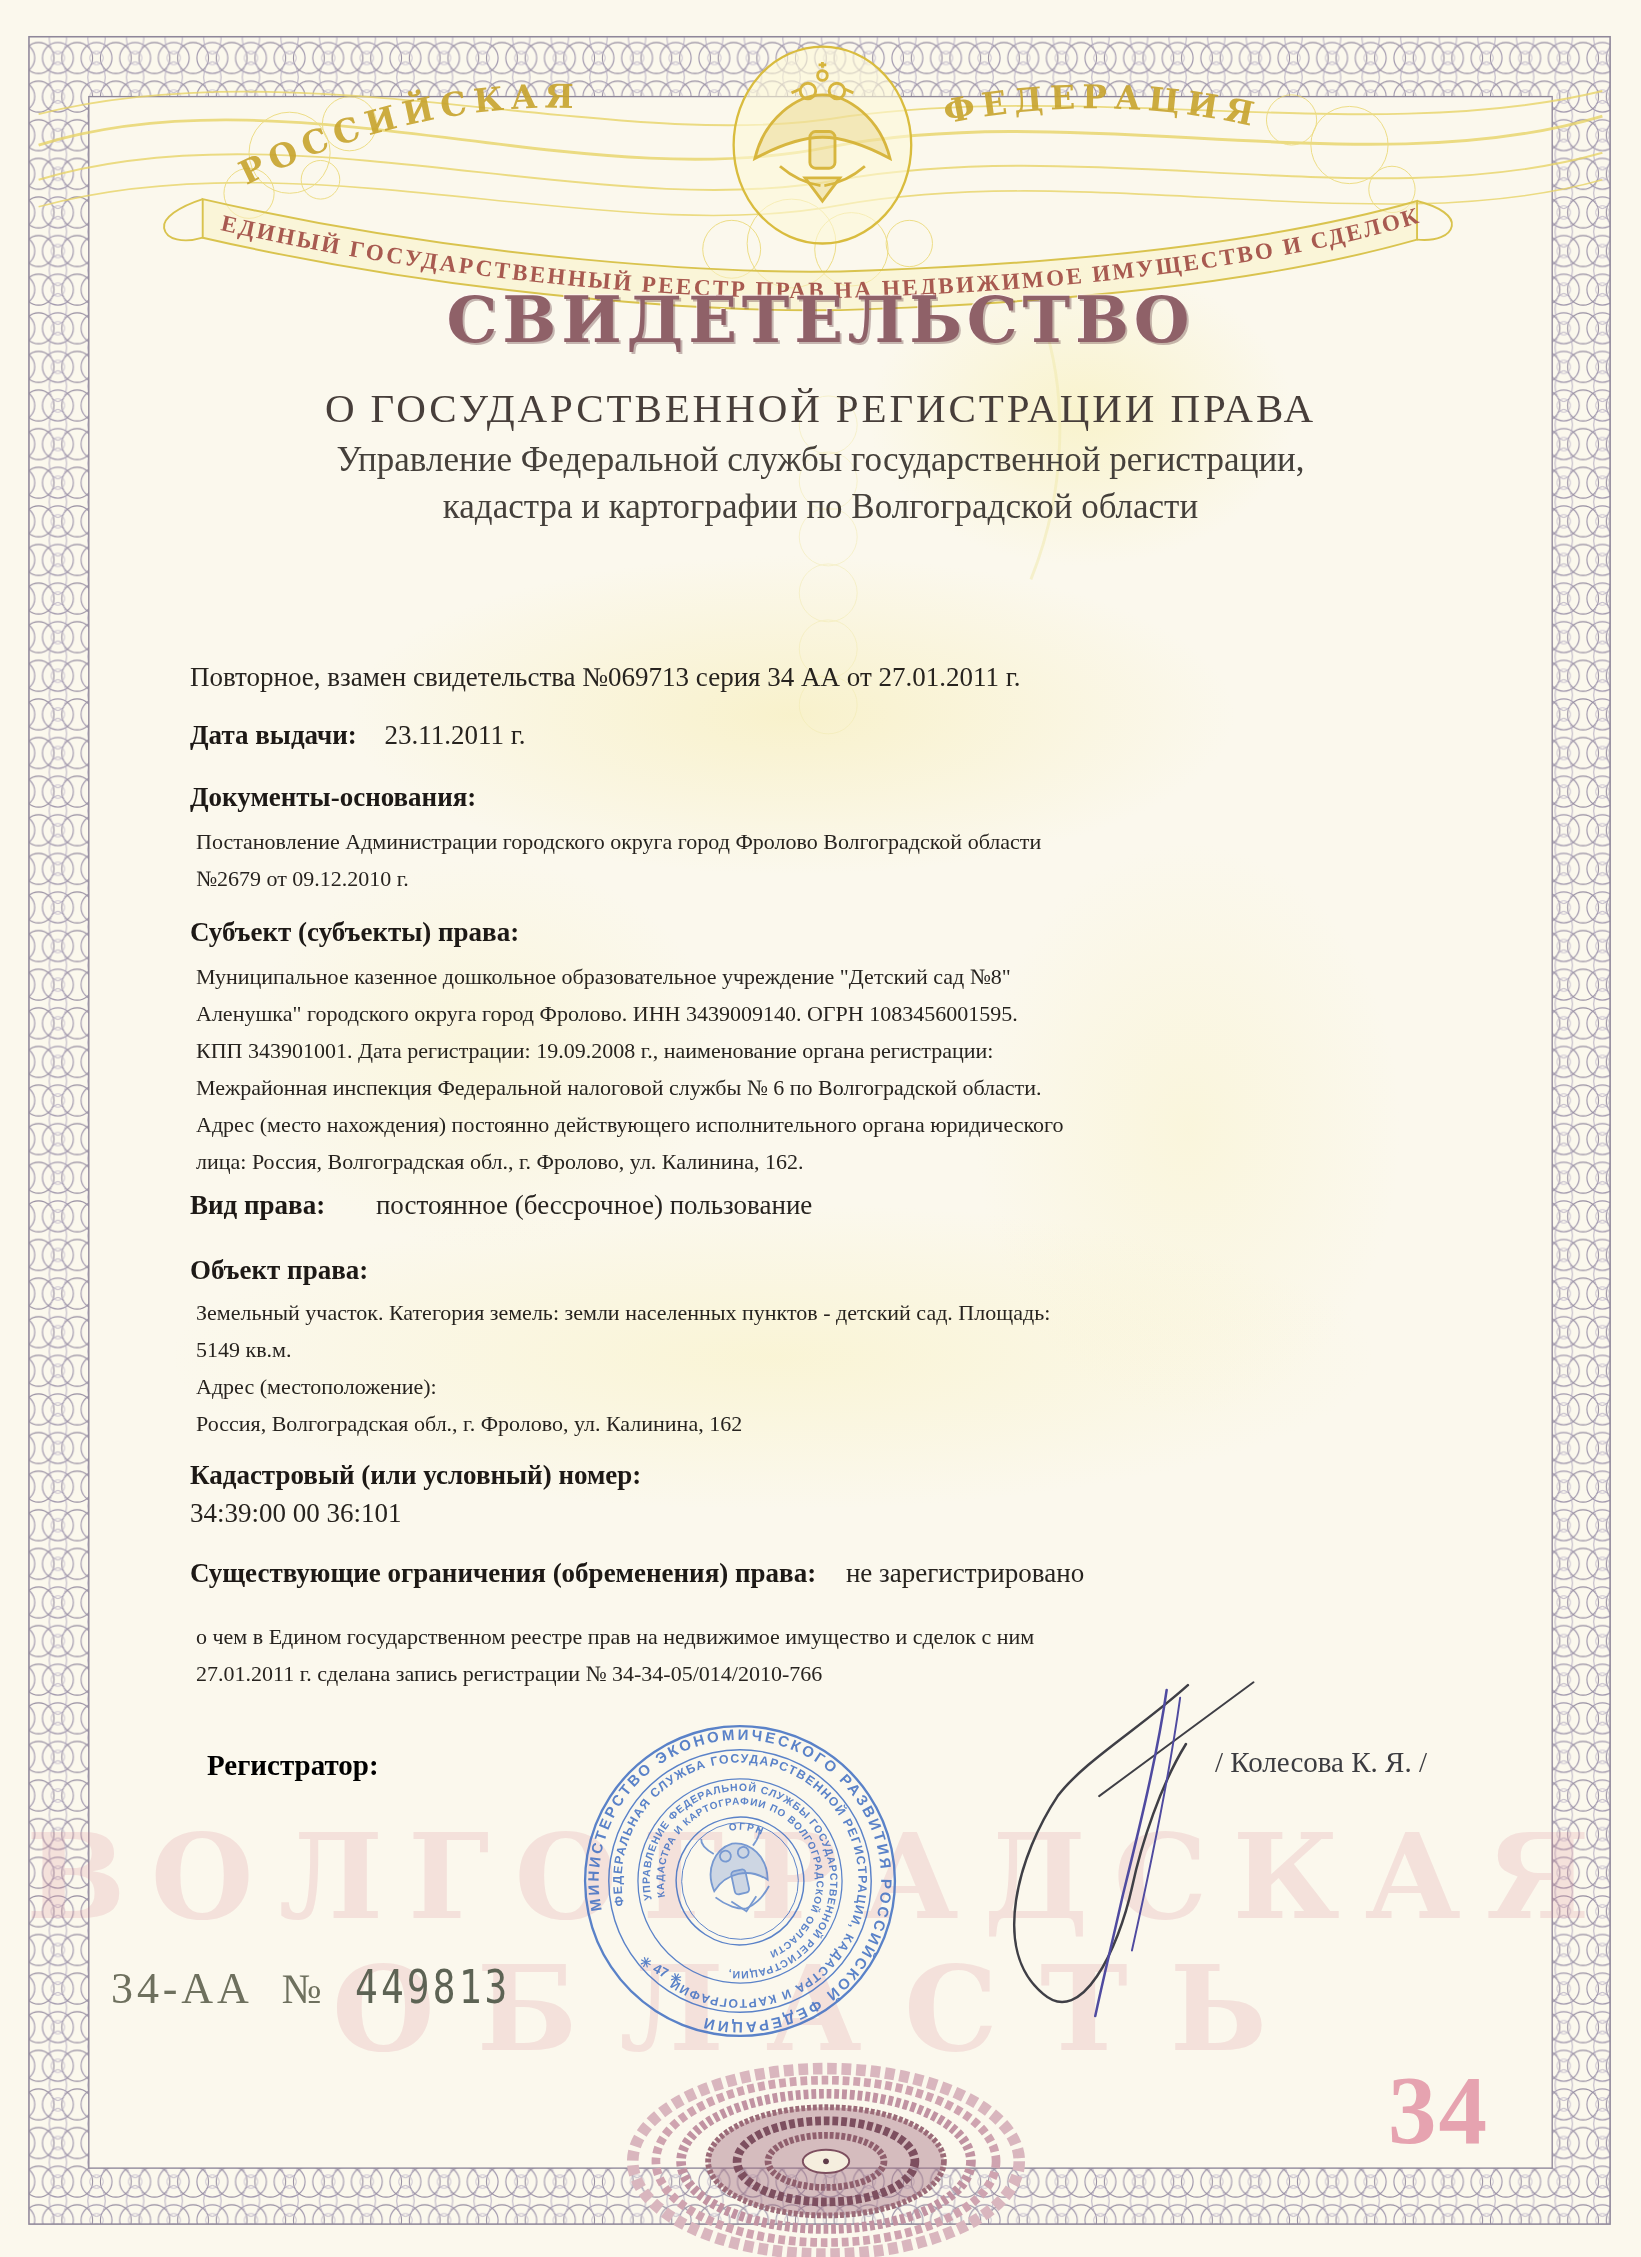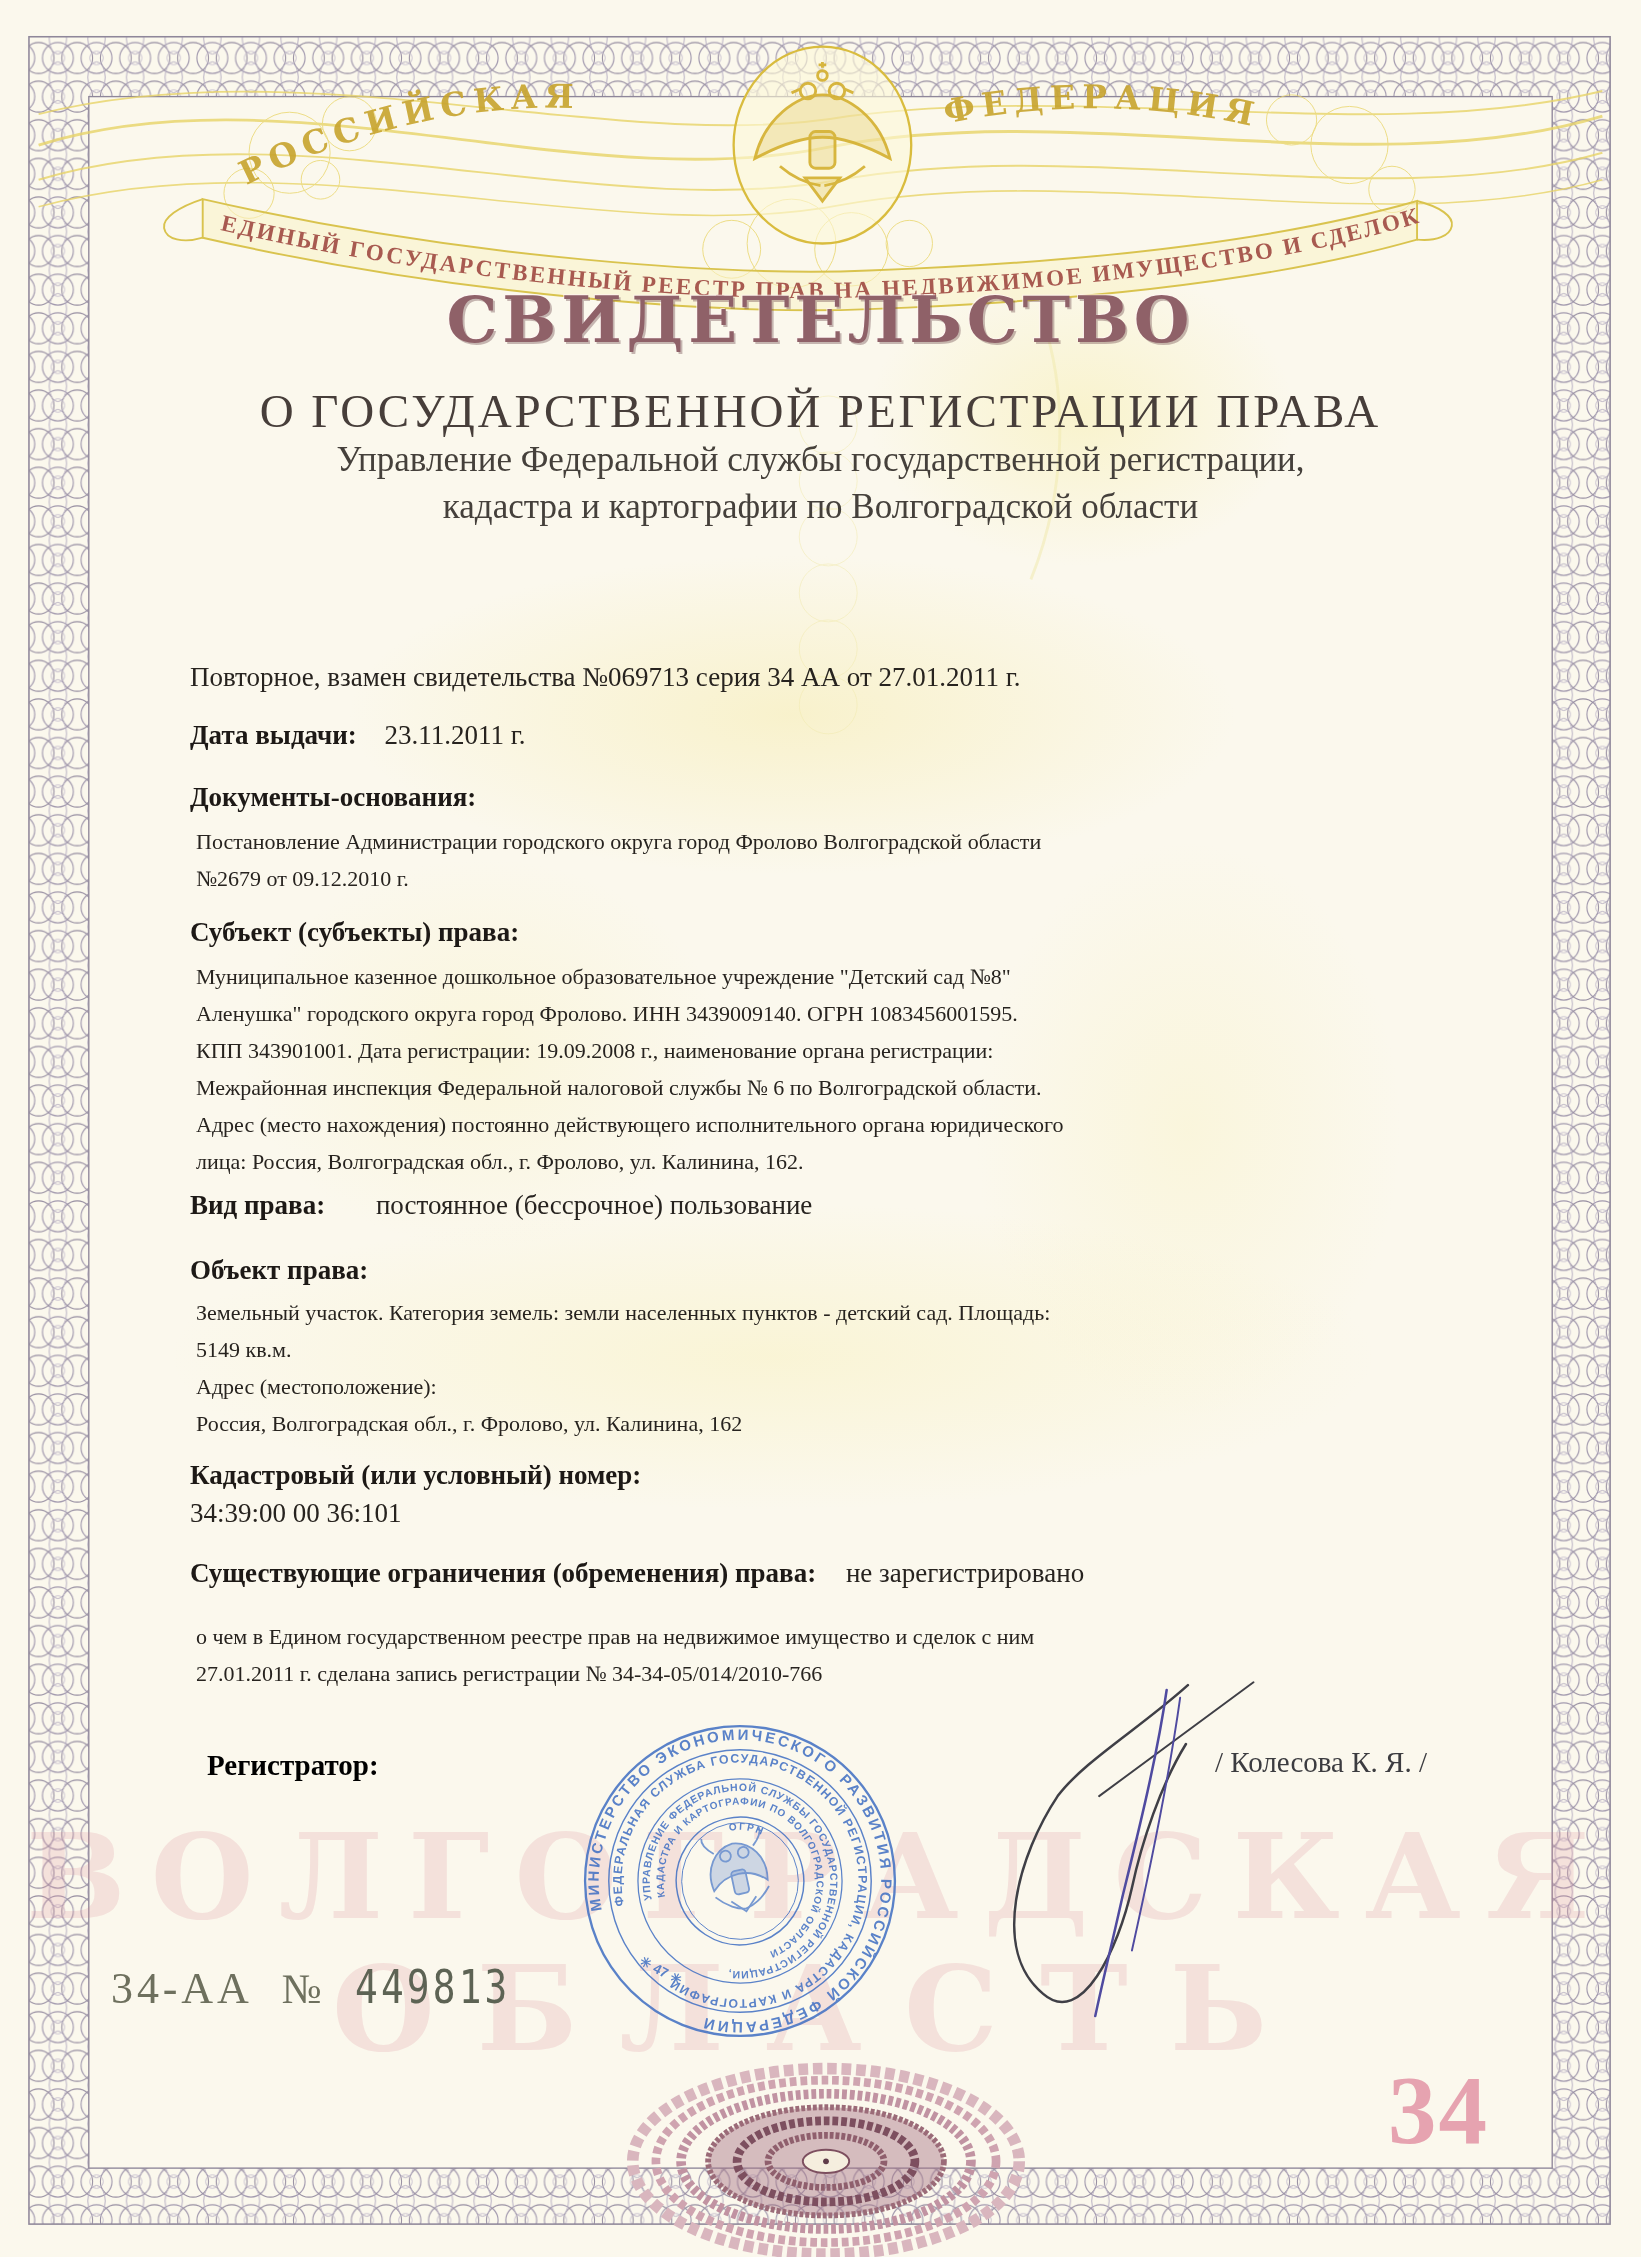--- a/index.html
+++ b/index.html
@@ -11,21 +11,21 @@
   .t1{left:309px;top:541px;width:966px;height:348px;background:radial-gradient(ellipse at center,rgba(244,231,150,.38),rgba(244,231,150,0) 65%);}
   .t2{left:850px;top:251px;width:463px;height:328px;background:radial-gradient(ellipse at center,rgba(246,236,160,.42),rgba(246,236,160,0) 65%);}
   .t3{left:145px;top:1197px;width:1255px;height:319px;background:radial-gradient(ellipse at center,rgba(246,236,160,.30),rgba(246,236,160,0) 68%);}
   .t4{left:966px;top:830px;width:444px;height:599px;background:radial-gradient(ellipse at center,rgba(246,236,160,.22),rgba(246,236,160,0) 68%);}
   .t5{left:232px;top:850px;width:502px;height:406px;background:radial-gradient(ellipse at center,rgba(246,236,160,.22),rgba(246,236,160,0) 68%);}
 
   .doc-title{position:absolute;left:0;right:0;top:282px;text-align:center;
     font-family:"DejaVu Serif",serif;font-weight:700;font-size:64px;letter-spacing:4.8px;color:#8f6168;
     text-shadow:1.9px 1.9px 0 rgba(96,56,62,.35),-1px -1px 0 rgba(255,244,244,.7);}
   .doc-subtitle{position:absolute;left:0;right:0;top:384px;text-align:center;
-    font-size:47px;letter-spacing:2.9px;color:#473e3a;}
+    font-size:41px;letter-spacing:2.9px;color:#473e3a;}
   .authority{position:absolute;left:0;right:0;text-align:center;font-size:35px;color:#45403b;}
   .auth1{top:440px;} .auth2{top:487px;}
 
   .body-line{position:absolute;left:190px;font-size:27px;color:#27231f;white-space:nowrap;}
   .b{font-weight:700;color:#1d1916;}
   .para{position:absolute;left:196px;font-size:22px;color:#27231f;}
   .para div{height:37px;line-height:37px;white-space:nowrap;}
 
   .registrar-label{position:absolute;left:175px;top:1749px;font-size:29px;font-weight:700;color:#000000;margin-left:32px;}
   .registrar-name{position:absolute;left:1215px;top:1746px;font-size:29px;color:#3c3c40;}

